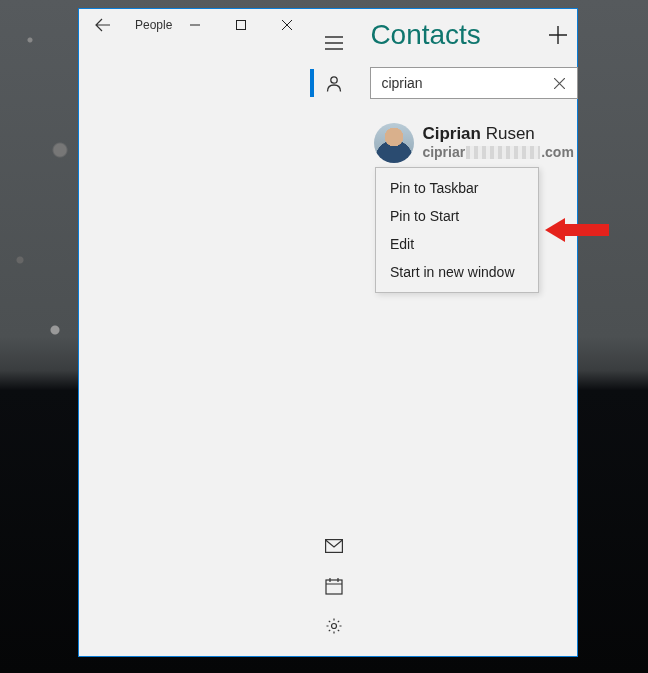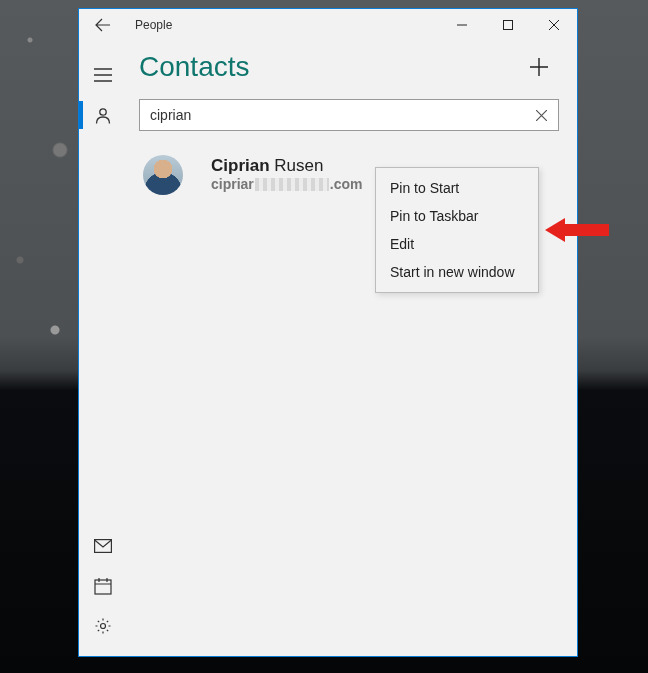--- a/index.html
+++ b/index.html
@@ -19,21 +19,21 @@
       radial-gradient(circle at 55px 330px, #999 4px, transparent 5px),
       linear-gradient(180deg, #565a5d 0%, #4c5052 50%, #3a3d3f 55%, #0a0c0f 58%, #050607 100%);
   }
   .window {
     position: absolute;
     left: 78px; top: 8px;
     width: 500px; height: 649px;
     background: #f2f2f2;
     border: 1px solid #0a7cd6;
     display: flex;
-    flex-direction: column;
+    flex-direction: row;
   }
   .titlebar {
     height: 32px;
     display: flex;
     align-items: center;
     font-size: 12px;
     color: #333;
     flex: 0 0 auto;
   }
   .tb-back {
@@ -119,21 +119,21 @@
   .search-clear {
     position: absolute;
     right: 4px; top: 0;
     width: 28px; height: 32px;
     display: flex; align-items: center; justify-content: center;
     cursor: default;
   }
   .contact {
     display: flex;
     align-items: flex-start;
-    gap: 28px;
+    gap: 8px;
     padding: 8px 4px;
     cursor: default;
   }
   .avatar {
     width: 40px; height: 40px;
     border-radius: 50%;
     background:
       radial-gradient(circle at 50% 35%, #d9b08c 0 28%, transparent 29%),
       radial-gradient(circle at 50% 90%, #2a4b70 0 45%, transparent 46%),
       linear-gradient(#b9cbd6, #8fa6b5);
@@ -282,22 +282,22 @@
               <span>.com</span>
           </div>
         </div>
       </div>
 
     </div>
 
   </div>
 
   <div class="context-menu">
+    <div class="menu-item">Pin to Taskbar</div>
     <div class="menu-item">Pin to Start</div>
-    <div class="menu-item">Pin to Taskbar</div>
     <div class="menu-item">Edit</div>
     <div class="menu-item">Start in new window</div>
   </div>
 
   <svg class="arrow" width="64" height="32" viewBox="0 0 64 32">
     <path d="M64 16 L16 16" stroke="#e5221c" stroke-width="12" fill="none"></path>
     <path d="M20 4 L0 16 L20 28 Z" fill="#e5221c"></path>
   </svg>
 
 </div>

